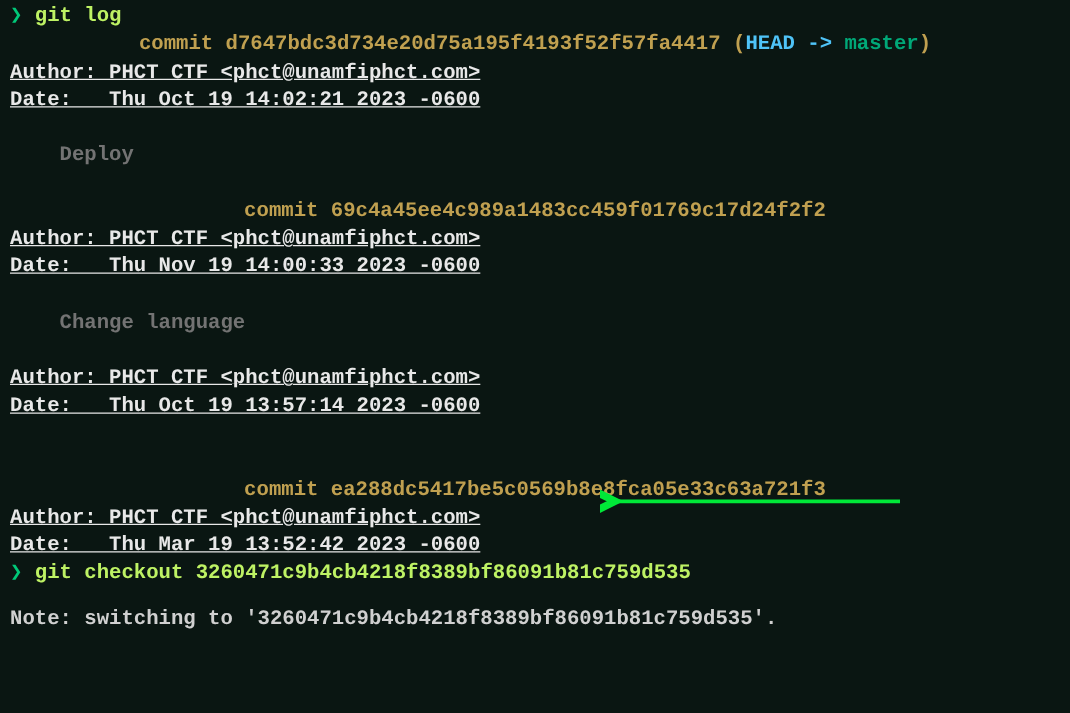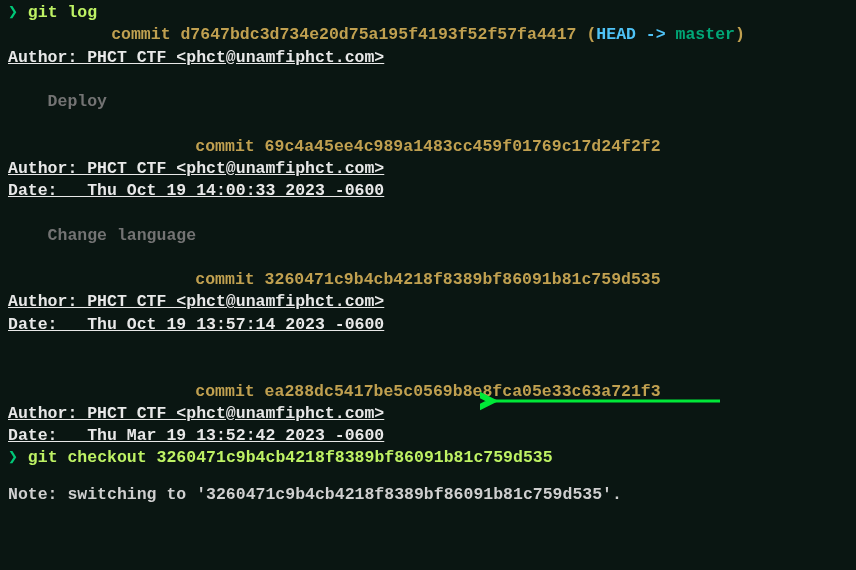--- a/index.html
+++ b/index.html
@@ -36,32 +36,32 @@
   </style>
 </head>
 <body>
 
 <div>
 
   <div class="ws"><span class="prompt-symbol">❯</span> <span class="cmd">git log</span></div>
 
   <div class="commit-line"><span>commit </span><span>d7647bdc3d734e20d75a195f4193f52f57fa4417</span><span class="ref-open"> (</span><span class="head">HEAD</span><span class="arrow-ref"> -&gt; </span><span class="branch">master</span><span class="ref-close">)</span></div>
   <div class="label ws">Author: PHCT CTF &lt;phct@unamfiphct.com&gt;</div>
+  <div class="label ws">Date:   Thu Oct 19 14:02:21 2023 -0600</div>
   <div class="blank"></div>
   <div class="msg ws">    Deploy</div>
   <div class="blank"></div>
 
   <div class="commit-line"><span>commit </span><span>69c4a45ee4c989a1483cc459f01769c17d24f2f2</span></div>
   <div class="label ws">Author: PHCT CTF &lt;phct@unamfiphct.com&gt;</div>
-  <div class="label ws">Date:   Thu Oct 19 14:00:33 2023 -0600</div>
+  <div class="label ws">Date:   Thu Nov 19 14:00:33 2023 -0600</div>
   <div class="blank"></div>
   <div class="msg ws">    Change language</div>
   <div class="blank"></div>
 
-  <div class="commit-line"><span>commit </span><span>3260471c9b4cb4218f8389bf86091b81c759d535</span></div>
   <div class="label ws">Author: PHCT CTF &lt;phct@unamfiphct.com&gt;</div>
   <div class="label ws">Date:   Thu Oct 19 13:57:14 2023 -0600</div>
   <div class="blank"></div>
   <div class="blank"></div>
 
   <div class="commit-line"><span>commit </span><span>ea288dc5417be5c0569b8e8fca05e33c63a721f3</span></div>
   <div class="label ws">Author: PHCT CTF &lt;phct@unamfiphct.com&gt;</div>
   <div class="label ws">Date:   Thu Mar 19 13:52:42 2023 -0600</div>
 
   <div class="ws"><span class="prompt-symbol">❯</span> <span class="cmd">git checkout 3260471c9b4cb4218f8389bf86091b81c759d535</span></div>

